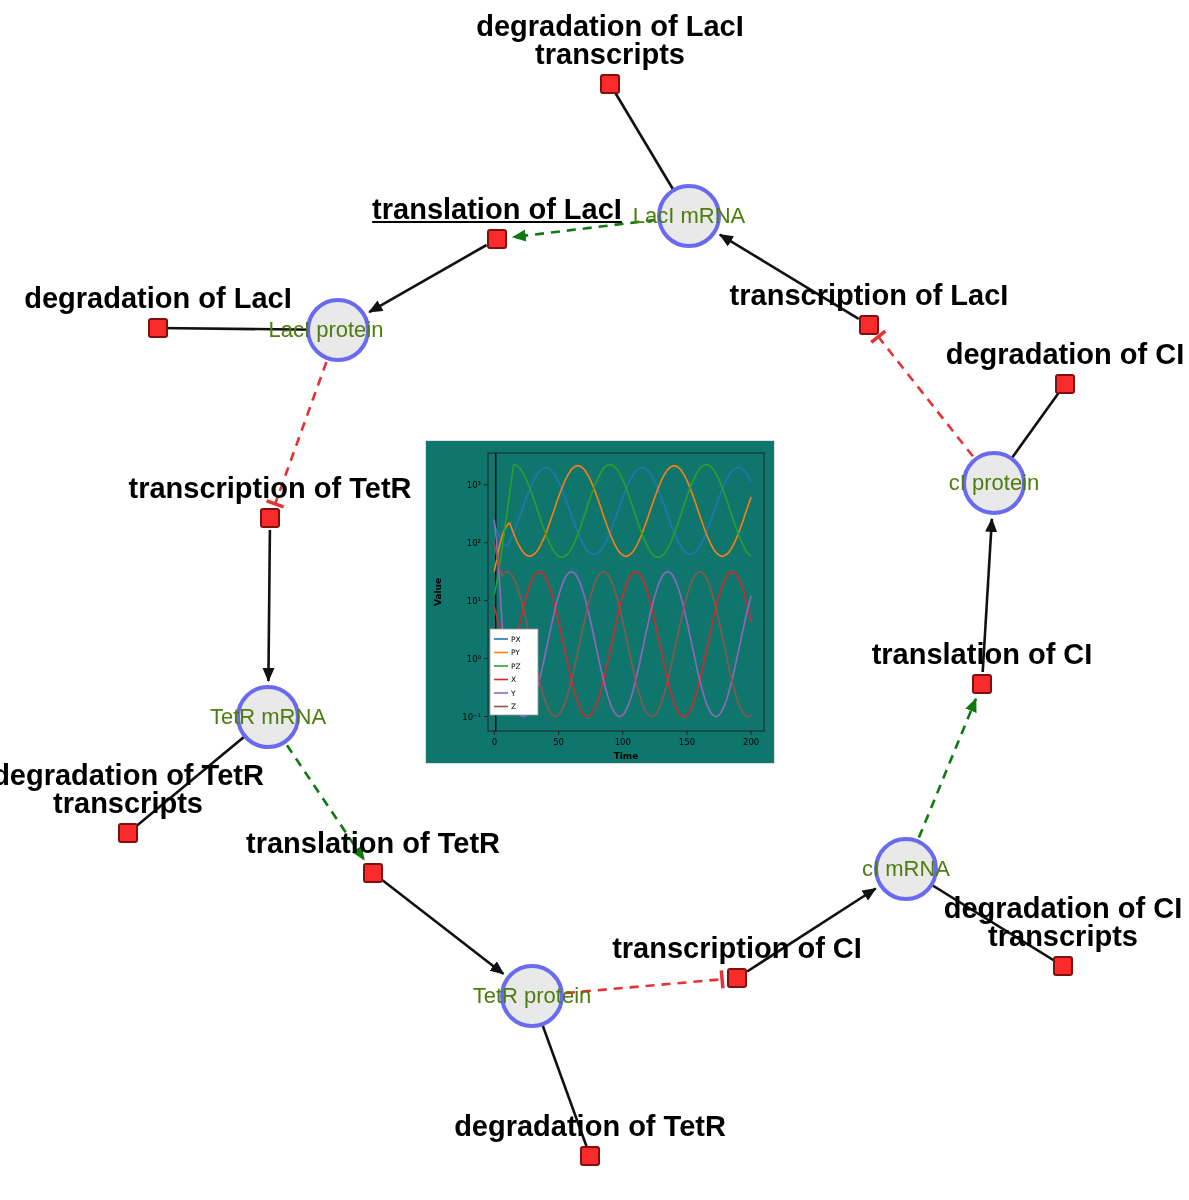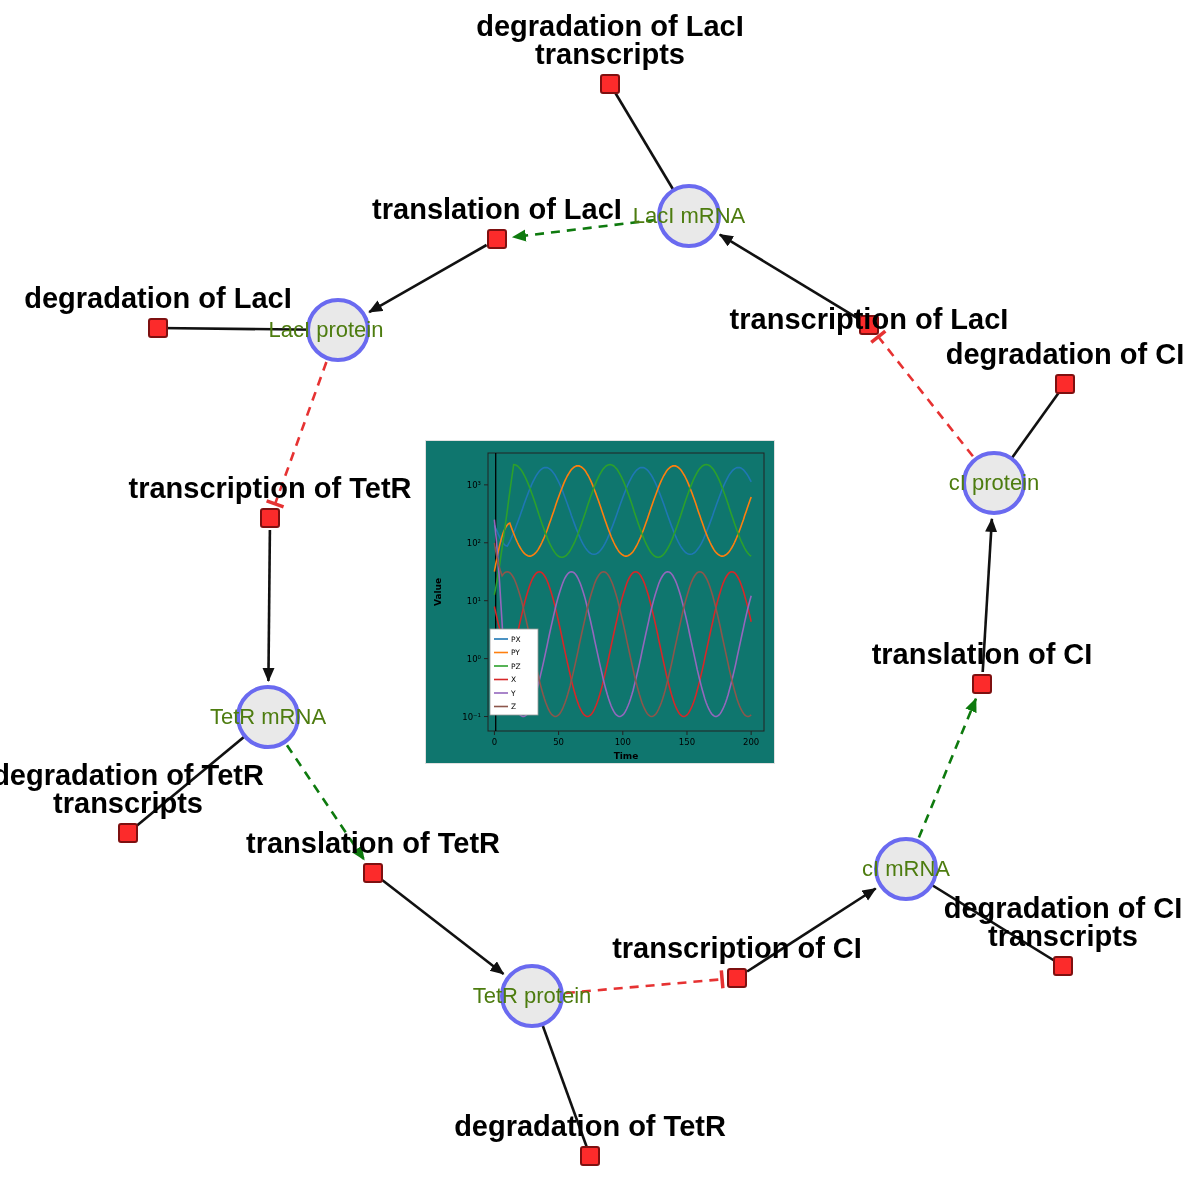--- a/index.html
+++ b/index.html
@@ -80,29 +80,29 @@
       <div class="species-node" style="left: 906px; top: 869px; background: rgb(233, 233, 233); border: 4px solid rgb(106, 106, 240);"></div>
       <span class="species-label" style="left: 906px; top: 869px;">cI mRNA</span>
       <div class="species-node" style="left: 532px; top: 996px; background: rgb(233, 233, 233); border: 4px solid rgb(106, 106, 240);"></div>
       <span class="species-label" style="left: 532px; top: 996px;">TetR protein</span>
       <div class="reaction-node" style="left: 610px; top: 84px; background: rgb(252, 43, 43); border: 2.5px solid rgb(126, 16, 16);"></div>
       <div class="reaction-label" style="left: 610px; top: 68px;">
         <span>degradation of LacI</span>
         <span>transcripts</span>
       </div>
       <div class="reaction-node" style="left: 497px; top: 239px; background: rgb(252, 43, 43); border: 2.5px solid rgb(126, 16, 16);"></div>
-      <div class="reaction-label" style="left: 497px; top: 223px;">
+      <div class="reaction-label" style="left: 497px; top: 223px; text-decoration: underline;">
         <span>translation of LacI</span>
       </div>
       <div class="reaction-node" style="left: 158px; top: 328px; background: rgb(252, 43, 43); border: 2.5px solid rgb(126, 16, 16);"></div>
       <div class="reaction-label" style="left: 158px; top: 312px;">
         <span>degradation of LacI</span>
       </div>
       <div class="reaction-node" style="left: 869px; top: 325px; background: rgb(252, 43, 43); border: 2.5px solid rgb(126, 16, 16);"></div>
-      <div class="reaction-label" style="left: 869px; top: 309px; margin-top: 24px;">
+      <div class="reaction-label" style="left: 869px; top: 309px;">
         <span>transcription of LacI</span>
       </div>
       <div class="reaction-node" style="left: 1065px; top: 384px; background: rgb(252, 43, 43); border: 2.5px solid rgb(126, 16, 16);"></div>
       <div class="reaction-label" style="left: 1065px; top: 368px;">
         <span>degradation of CI</span>
       </div>
       <div class="reaction-node" style="left: 270px; top: 518px; background: rgb(252, 43, 43); border: 2.5px solid rgb(126, 16, 16);"></div>
       <div class="reaction-label" style="left: 270px; top: 502px;">
         <span>transcription of TetR</span>
       </div>

